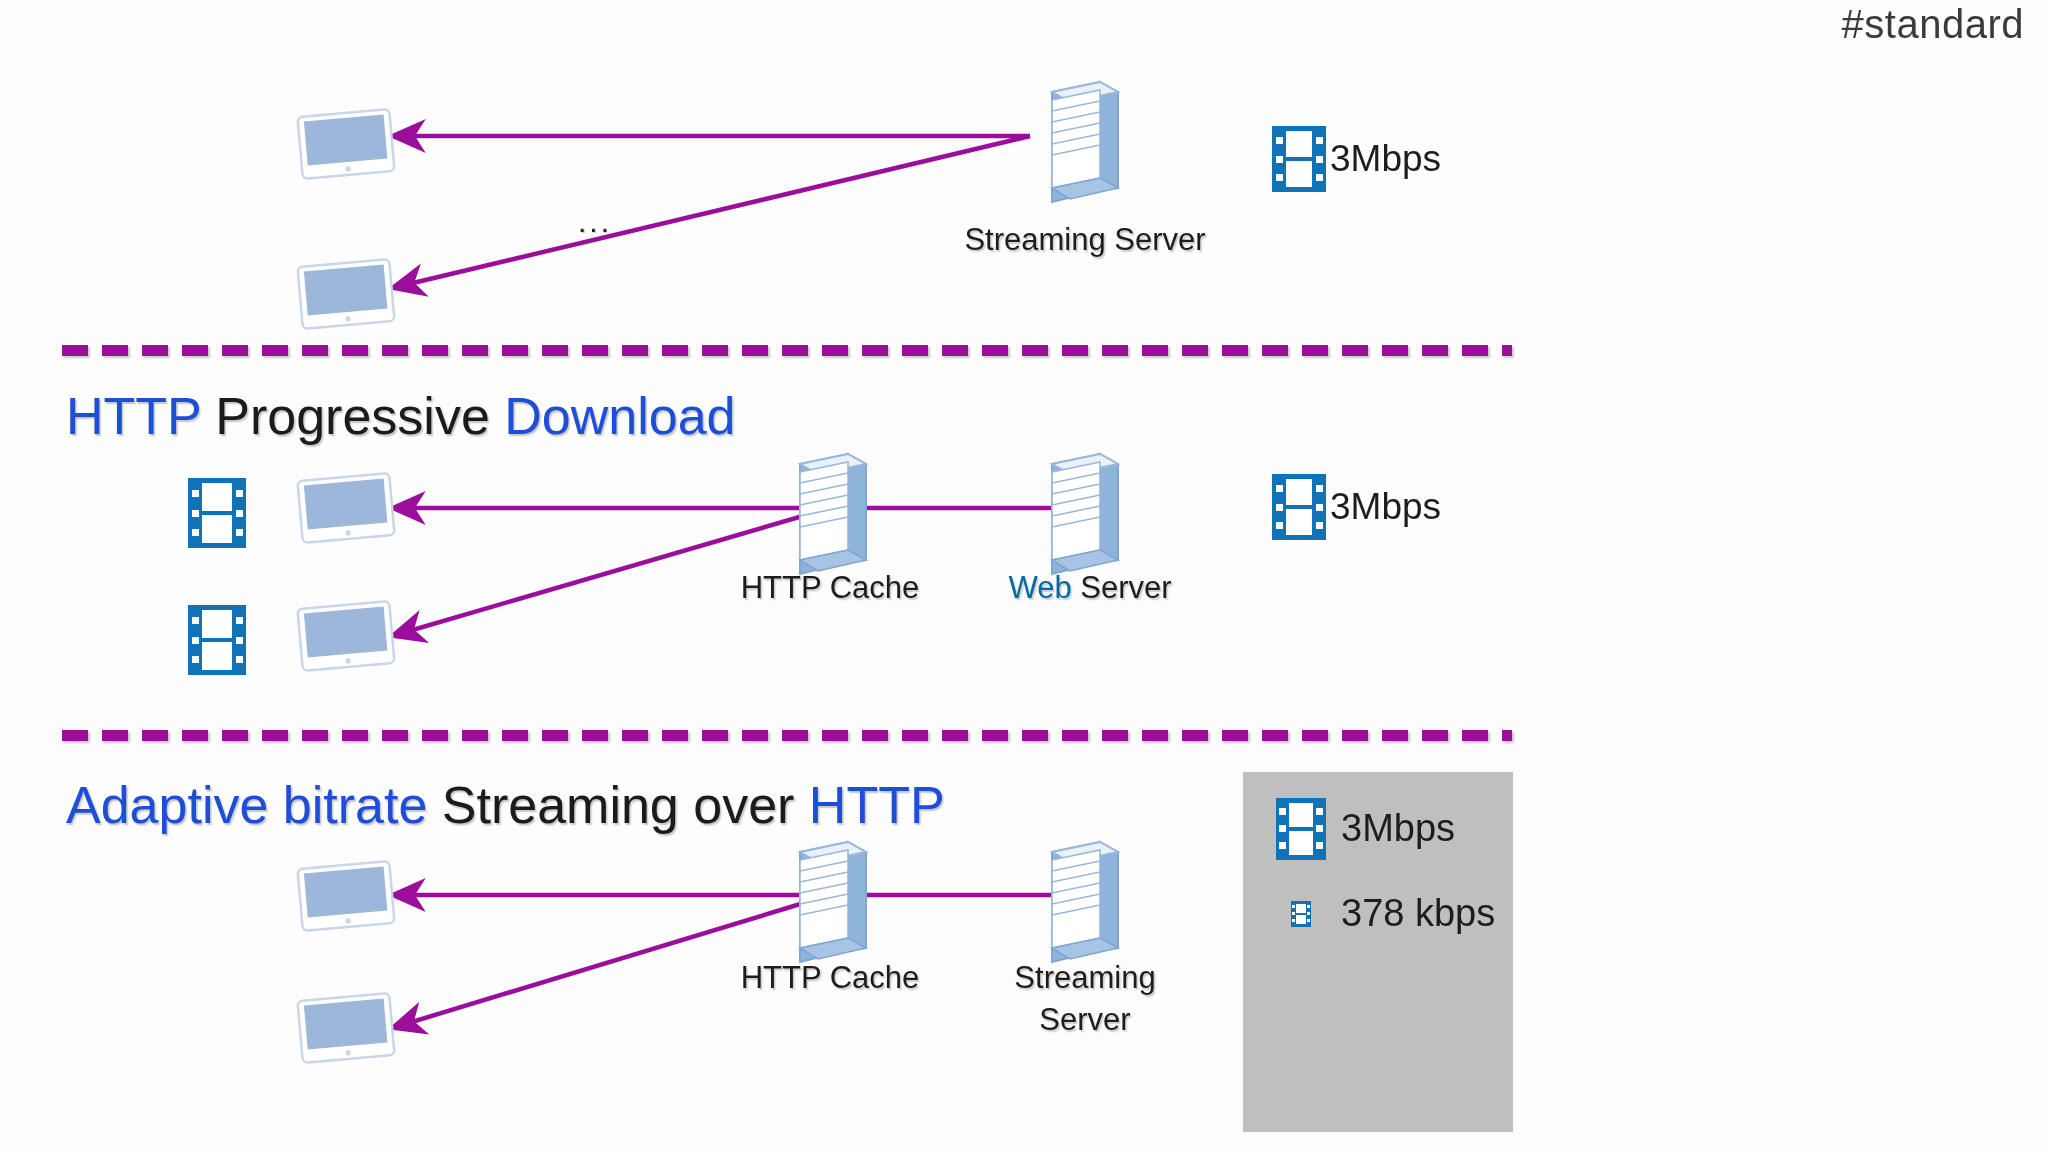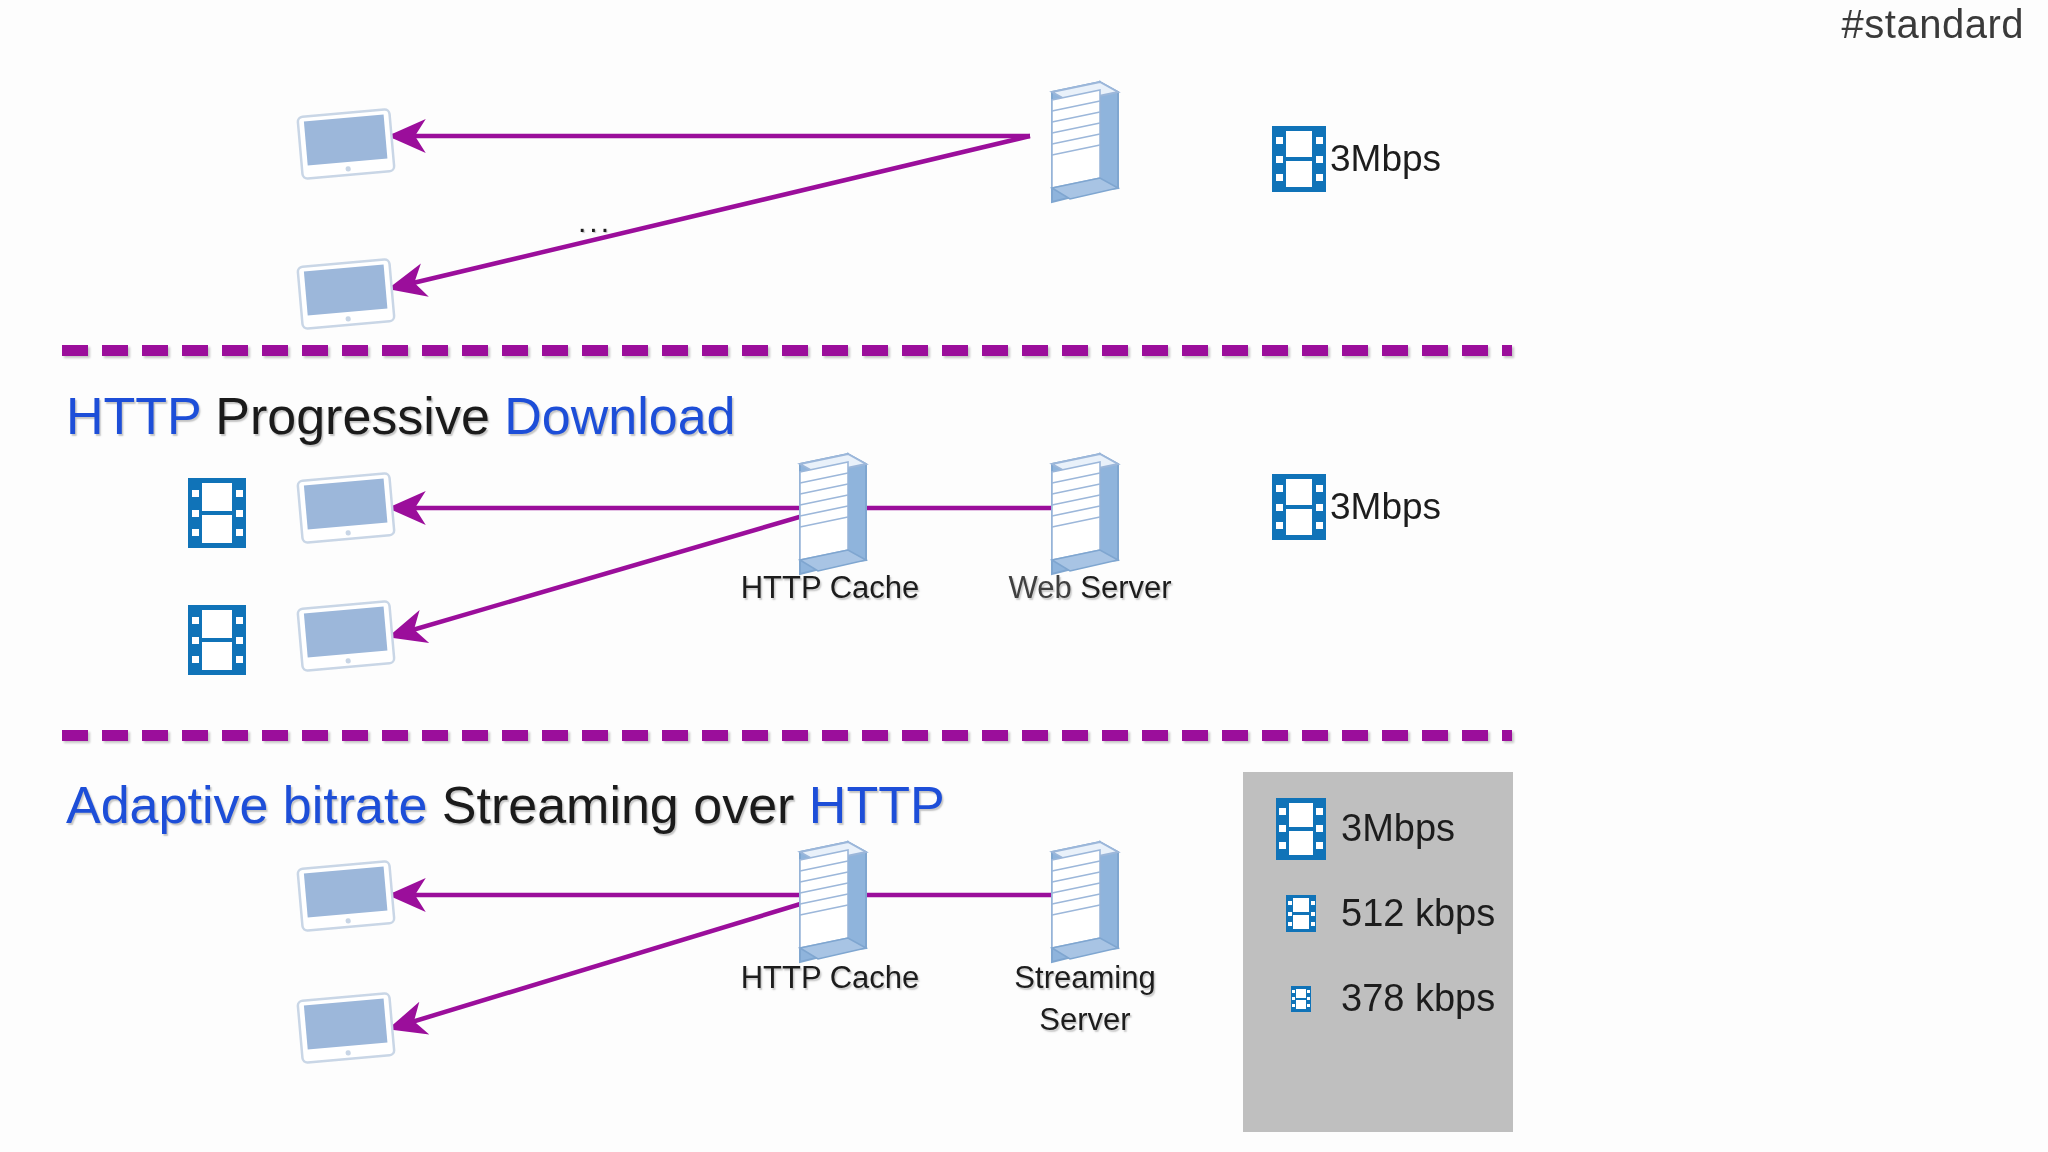--- a/index.html
+++ b/index.html
@@ -21,21 +21,21 @@
     position:absolute;
     font-size:52px;color:#1b1b1b;white-space:nowrap;
     text-shadow:1.5px 1.5px 1.5px rgba(150,150,150,.55);
   }
   .section-title .cy{color:#1d4ed8;}
   .node-label{
     position:absolute;font-size:31px;color:#1d1d1d;white-space:nowrap;
     text-align:center;text-shadow:1.5px 1.5px 1.5px rgba(150,150,150,.5);
     line-height:1.15;
   }
-  .node-label .cy{color:#404040;}
+  .node-label .cy{color:#0369a1;}
   .proto-label{
     position:absolute;font-size:33px;color:#1d1d1d;white-space:nowrap;
     text-shadow:1.5px 1.5px 1.5px rgba(150,150,150,.5);
   }
   .ellipsis{
     position:absolute;font-size:30px;color:#1d1d1d;letter-spacing:3px;
     text-shadow:1.2px 1.2px 1px rgba(150,150,150,.5);
   }
   .rate-label{
     position:absolute;font-size:37px;color:#1d1d1d;white-space:nowrap;
@@ -161,20 +161,21 @@
         <line x1="22" y1="33" x2="70" y2="23"></line>
         <line x1="22" y1="44" x2="70" y2="34"></line>
         <line x1="22" y1="55" x2="70" y2="45"></line>
         <line x1="22" y1="66" x2="70" y2="56"></line>
         <line x1="22" y1="77" x2="70" y2="67"></line>
       </g>
       <polygon points="22,110 70,100 88,110 40,121" fill="#A8C4E4" stroke="#7FA6D0" stroke-width="1.6"></polygon>
     </svg>
   </div>
 
+  <div class="node-label" style="left:940px;top:222px;width:290px;">Streaming Server</div>
 
   <div style="position:absolute;left:1272px;top:126px;">
     <div class="film" style="width:54px;height:66px;padding:5px 14px;">
       <div class="frame" style="width:100%;height:26px;margin-bottom:4px;"></div>
       <div class="frame" style="width:100%;height:26px;"></div>
       <div class="holes l" style="width:14px;">
         <div class="hole" style="width:7px;height:7px;"></div>
         <div class="hole" style="width:7px;height:7px;"></div>
         <div class="hole" style="width:7px;height:7px;"></div>
       </div>
@@ -387,39 +388,20 @@
             <div class="hole" style="width:7px;height:7px;"></div>
             <div class="hole" style="width:7px;height:7px;"></div>
             <div class="hole" style="width:7px;height:7px;"></div>
           </div>
         </div>
       </div>
       <span class="btxt">3Mbps</span>
     </div>
 
 
-    <div class="bitrate-row">
-      <div class="film-wrap">
-        <div class="film" style="width:30px;height:37px;padding:3px 7px;">
-          <div class="frame" style="width:100%;height:14px;margin-bottom:3px;"></div>
-          <div class="frame" style="width:100%;height:14px;"></div>
-          <div class="holes l" style="width:7px;">
-            <div class="hole" style="width:4px;height:4px;"></div>
-            <div class="hole" style="width:4px;height:4px;"></div>
-            <div class="hole" style="width:4px;height:4px;"></div>
-          </div>
-          <div class="holes r" style="width:7px;">
-            <div class="hole" style="width:4px;height:4px;"></div>
-            <div class="hole" style="width:4px;height:4px;"></div>
-            <div class="hole" style="width:4px;height:4px;"></div>
-          </div>
-        </div>
-      </div>
-      <span class="btxt">512 kbps</span>
-    </div>
 
     <div class="bitrate-row">
       <div class="film-wrap">
         <div class="film" style="width:20px;height:26px;padding:2px 5px;">
           <div class="frame" style="width:100%;height:9px;margin-bottom:2px;"></div>
           <div class="frame" style="width:100%;height:9px;"></div>
           <div class="holes l" style="width:5px;">
             <div class="hole" style="width:3px;height:3px;"></div>
             <div class="hole" style="width:3px;height:3px;"></div>
             <div class="hole" style="width:3px;height:3px;"></div>

